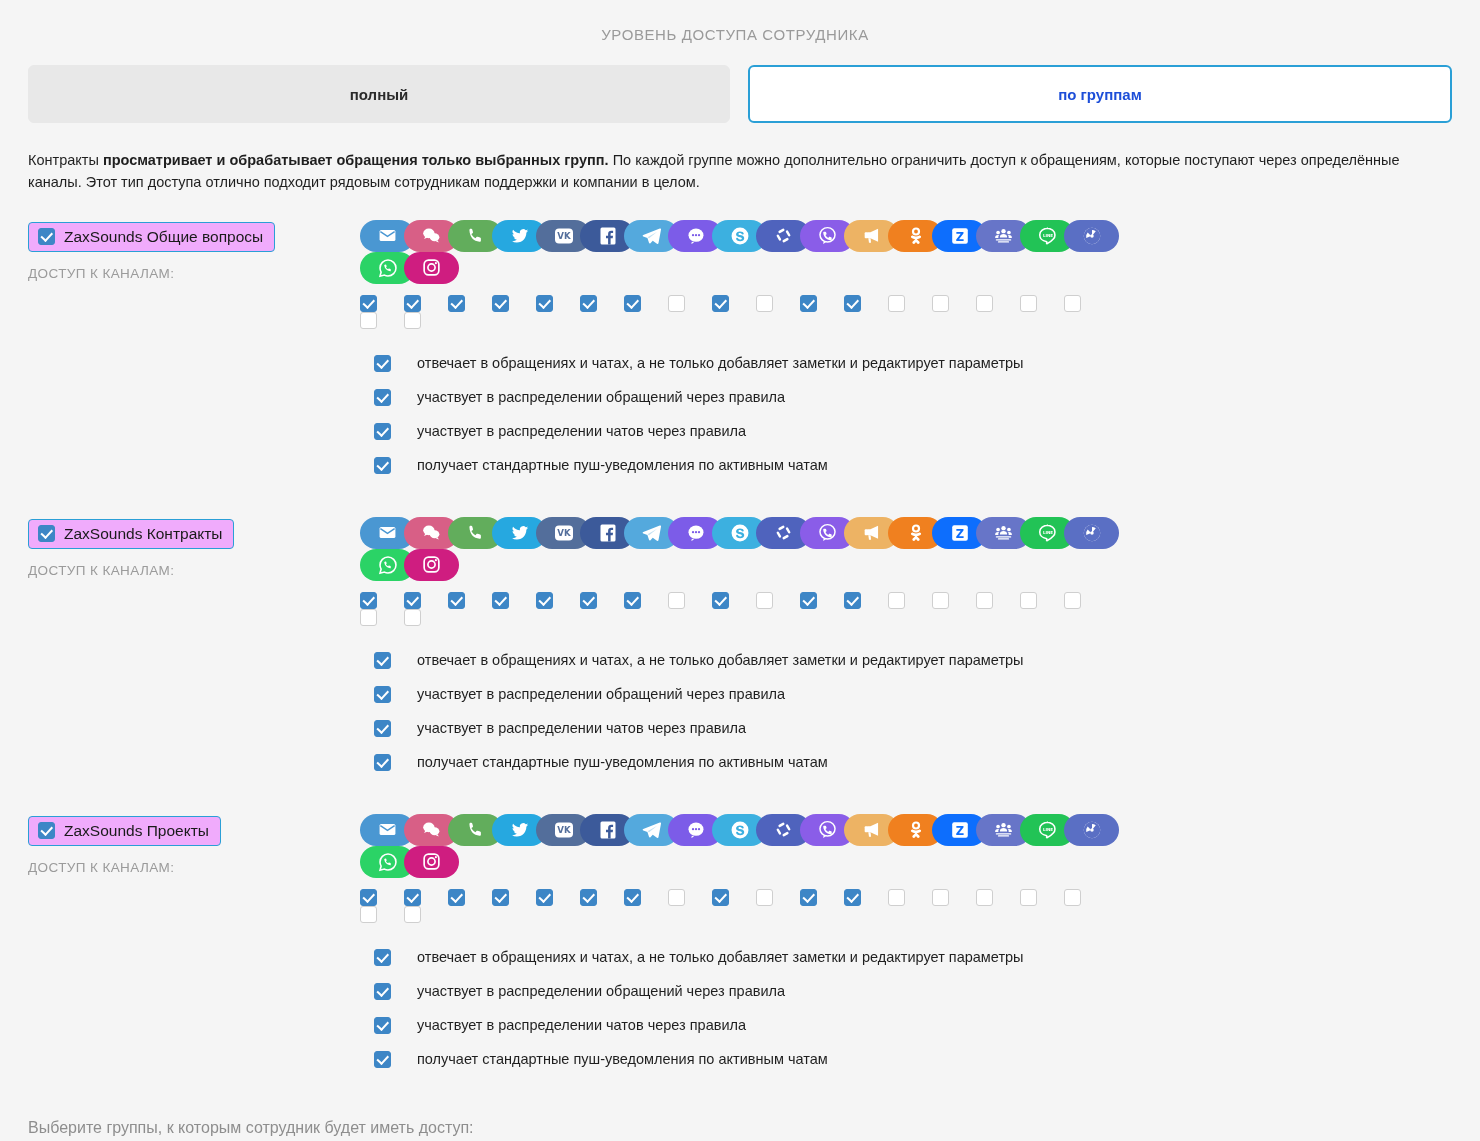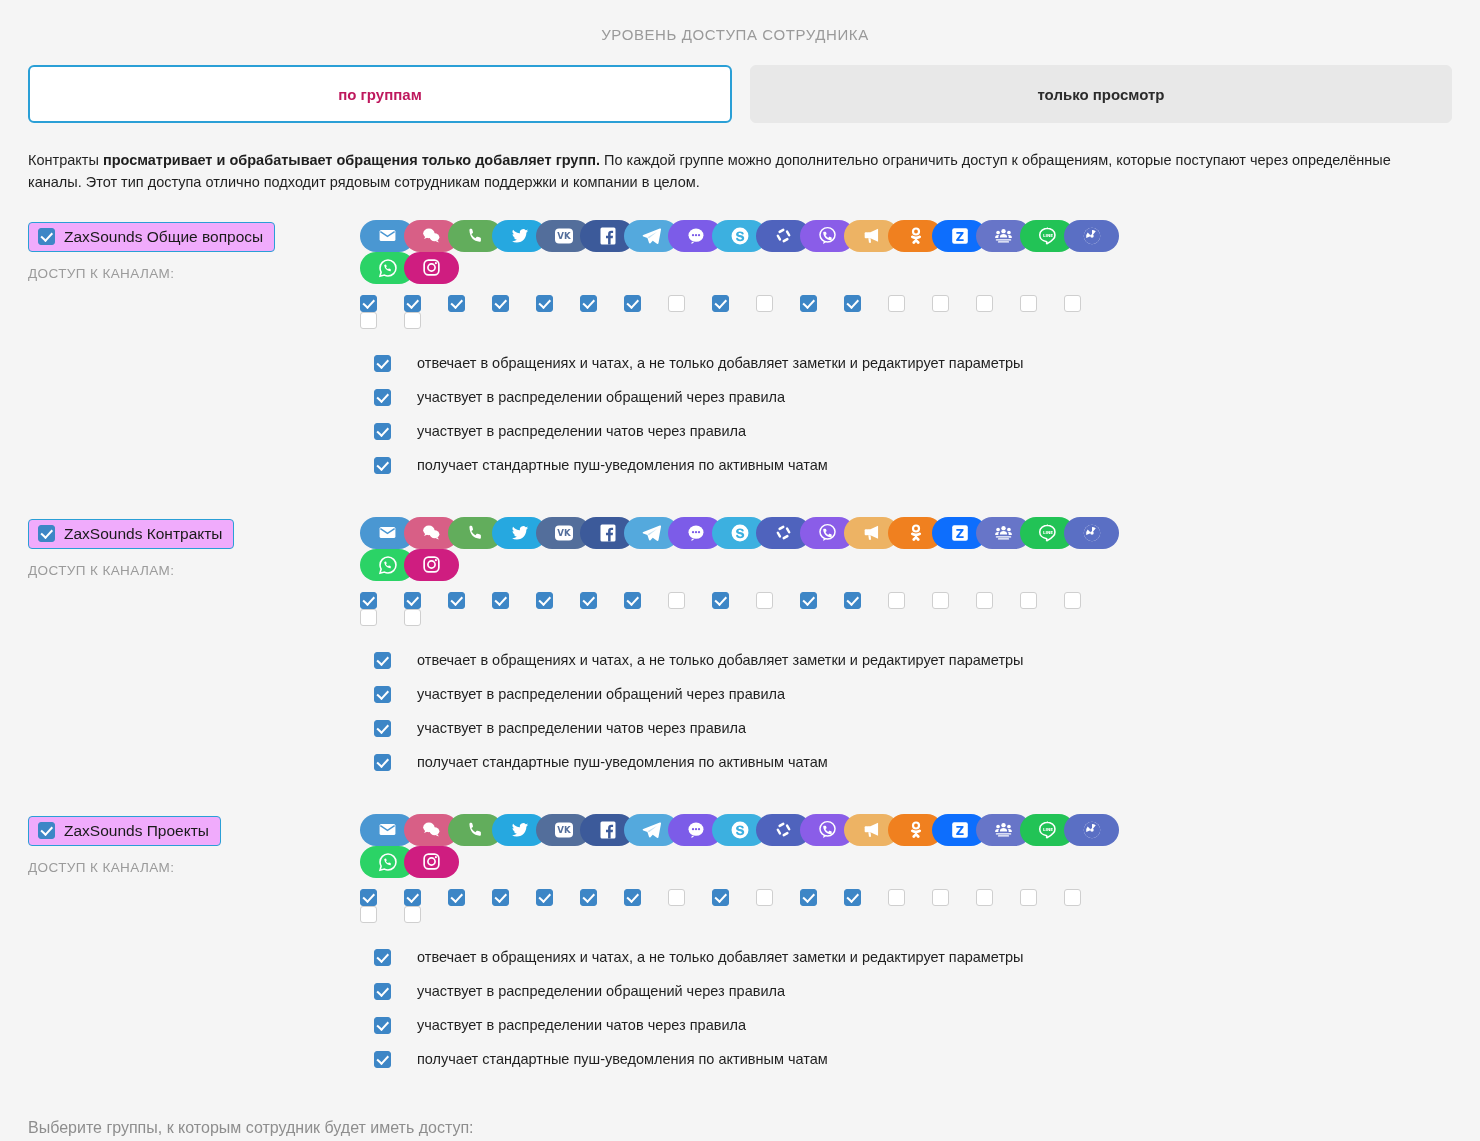--- a/index.html
+++ b/index.html
@@ -46,21 +46,21 @@
     justify-content: center;
     font-size: 15px;
     font-weight: 700;
     color: #2b2b2b;
     cursor: pointer;
     user-select: none;
   }
   .tab.active {
     background: #ffffff;
     border: 2px solid #2a9fd6;
-    color: #be185d;
+    color: #1d4ed8;
   }
 
   
   .desc {
     padding: 26px 28px 0 28px;
     font-size: 14.5px;
     line-height: 1.55;
     color: #1f1f1f;
     max-width: 1460px;
   }
@@ -178,30 +178,30 @@
   }
 </style>
 </head>
 <body>
 
 <div class="page">
 
   <div class="header-title">УРОВЕНЬ ДОСТУПА СОТРУДНИКА</div>
 
   <div class="tabs">
+    <div class="tab">
+      <span>полный</span>
+    </div>
     <div class="tab active">
       <span>по группам</span>
     </div>
-    <div class="tab">
-      <span>только просмотр</span>
-    </div>
   </div>
 
   <div class="desc">
-    <span>Контракты </span><b>просматривает и обрабатывает обращения только добавляет групп.</b><span> По каждой группе можно дополнительно ограничить доступ к обращениям, которые поступают через определённые каналы. Этот тип доступа отлично подходит рядовым сотрудникам поддержки и компании в целом.</span>
+    <span>Контракты </span><b>просматривает и обрабатывает обращения только выбранных групп.</b><span> По каждой группе можно дополнительно ограничить доступ к обращениям, которые поступают через определённые каналы. Этот тип доступа отлично подходит рядовым сотрудникам поддержки и компании в целом.</span>
   </div>
 
   <div id="groups-container">
       <div class="group-block">
         <div class="group-row">
           <div class="group-left"><div class="group-chip">
               <span class="cb checked"></span>
               <span>ZaxSounds Общие вопросы</span>
             </div><div class="channels-label">ДОСТУП К КАНАЛАМ:</div></div>
           <div class="group-right">

